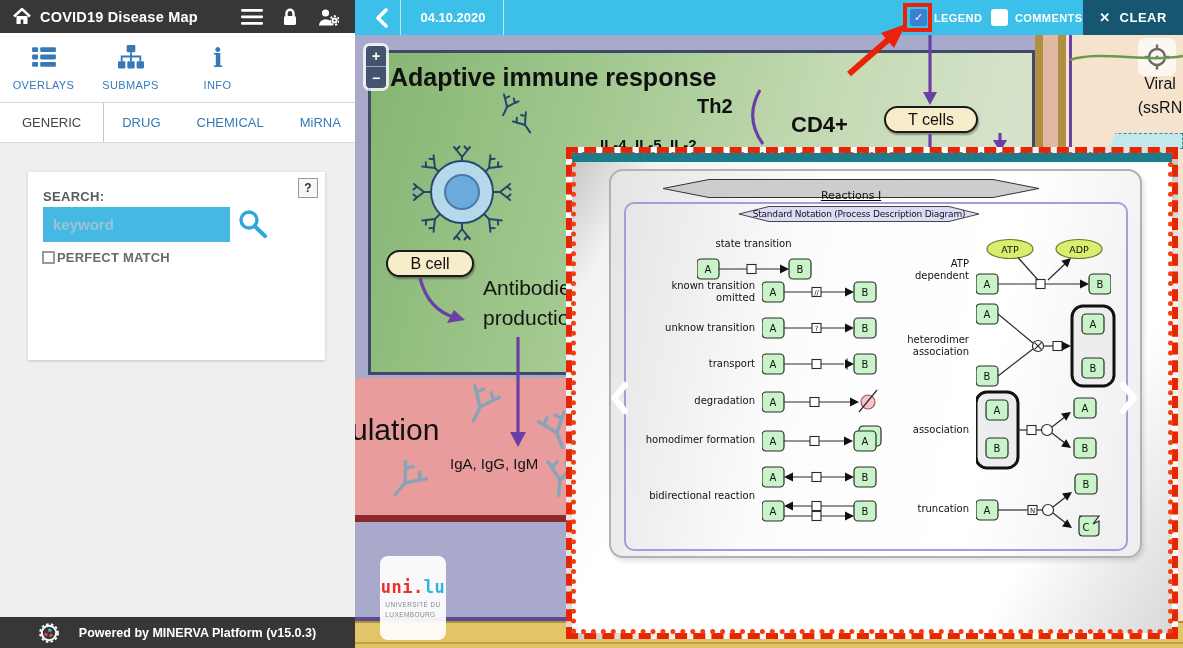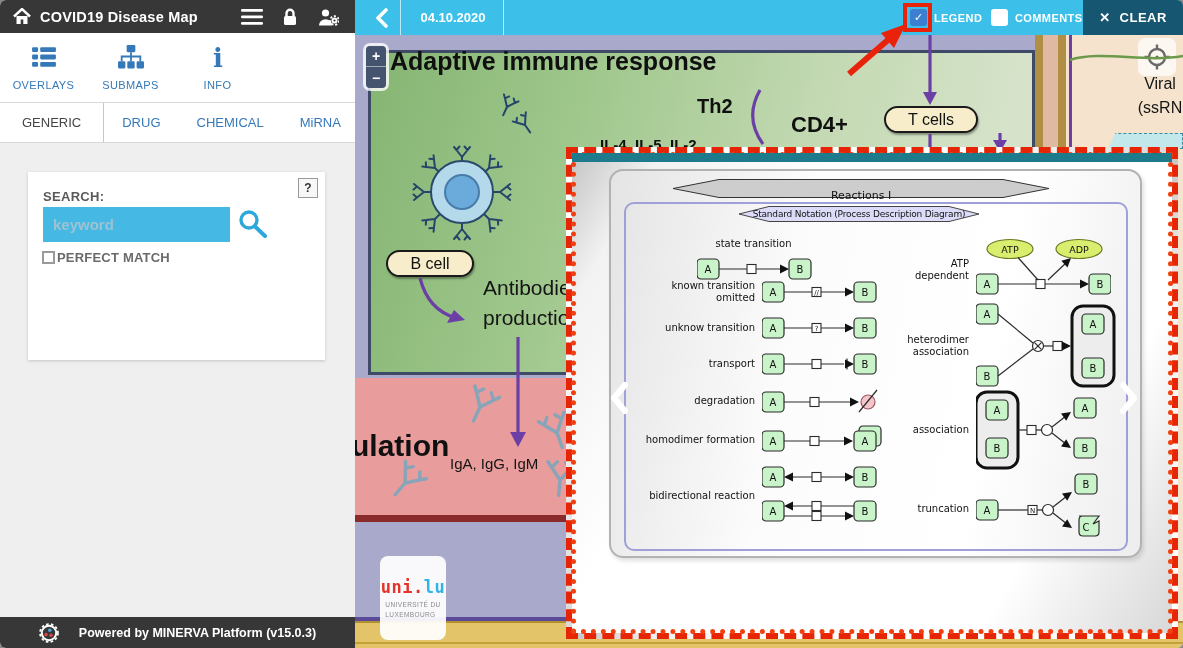--- a/index.html
+++ b/index.html
@@ -1,17 +1,17 @@
 <!DOCTYPE html>
 <html><head>
 <meta charset="utf-8">
 <style>
   html,body{margin:0;padding:0;background:#888;}
   *{box-sizing:border-box;}
-  .app{position:relative;width:1183px;height:648px;overflow:hidden;font-family:"Liberation Sans",sans-serif;background:#a9aacb;border-radius:6px;}
+  .app{position:relative;width:1183px;height:648px;overflow:hidden;font-family:"Liberation Sans",sans-serif;background:#a9aacb;}
   .abs{position:absolute;}
 
   
   .sidebar{position:absolute;left:0;top:0;width:355px;height:648px;background:#efefef;z-index:70;display:flex;flex-direction:column;}
   .sb-header{height:33px;background:#373737;display:flex;align-items:center;padding:0 12px;gap:8px;flex:0 0 auto;}
   .sb-title{color:#fff;font-weight:bold;font-size:14.5px;letter-spacing:.2px;flex:0 0 auto;}
   .sb-hspace{flex:1;}
   .sb-hicon{display:flex;align-items:center;justify-content:center;width:30px;height:26px;cursor:pointer;}
   .nav-row{height:70px;background:#fff;display:flex;border-bottom:1px solid #d8d8d8;flex:0 0 auto;}
   .nav-item{width:87px;display:flex;flex-direction:column;align-items:center;justify-content:center;gap:5px;cursor:pointer;}
@@ -48,30 +48,30 @@
   
   .map-canvas{position:absolute;left:355px;top:35px;width:828px;height:613px;overflow:hidden;background:#a9aacb;z-index:10;}
   .green-panel{position:absolute;left:13px;top:15px;width:667px;height:325px;border:3px solid #3f4a66;background:linear-gradient(105deg,#85b573 0%,#9fc78c 30%,#c3d9b2 62%,#d6e3ca 88%);}
   .pink-panel{position:absolute;left:0px;top:343px;width:680px;height:137px;background:#e89c9c;}
   .maroon-band{position:absolute;left:0;top:480px;width:680px;height:7px;background:#8a2a2a;}
   .stripe{position:absolute;top:0;height:586px;}
   .beige-panel{position:absolute;left:711px;top:0;width:117px;height:586px;background:#f5e3cd;}
   .purple-hline{position:absolute;left:0;top:582px;width:680px;height:4px;background:#5b4a9a;}
   .gold-band{position:absolute;left:0;top:586px;width:828px;height:27px;background:#e3c469;border-top:2px solid #b09030;}
   .gold-inner{position:absolute;left:0;top:607px;width:828px;height:2px;background:#c2a138;}
-  .map-title{position:absolute;left:35px;top:12px;font-size:25px;font-weight:bold;color:#101010;}
+  .map-title{position:absolute;left:35px;top:28px;font-size:25px;font-weight:bold;color:#101010;}
   .lbl-th2{position:absolute;left:342px;top:60px;font-size:20px;font-weight:bold;color:#101010;}
   .lbl-cd4{position:absolute;left:436px;top:77px;font-size:22px;font-weight:bold;color:#101010;}
   .lbl-il{position:absolute;left:245px;top:101px;font-size:15px;font-weight:bold;color:#101010;}
   .pill{position:absolute;background:#f7edcb;border:2px solid #1a1a1a;border-radius:14px;display:flex;align-items:center;justify-content:center;font-size:16px;color:#101010;box-shadow:1px 2px 2px rgba(0,0,0,.35);}
   .pill-bcell{left:31px;top:215px;width:88px;height:27px;}
   .pill-tcells{left:529px;top:71px;width:94px;height:27px;}
   .lbl-antibodies{position:absolute;left:128px;top:238px;font-size:21px;color:#151515;line-height:30px;}
   .lbl-igs{position:absolute;left:95px;top:420px;font-size:15px;color:#151515;}
-  .lbl-ulation{position:absolute;left:-4px;top:378px;font-size:30px;font-weight:bold;color:#101010;margin-top:16px;}
+  .lbl-ulation{position:absolute;left:-4px;top:378px;font-size:30px;font-weight:normal;color:#101010;}
   .lbl-viral{position:absolute;left:775px;top:37px;width:60px;text-align:center;font-size:16px;color:#151515;line-height:24px;}
   .zoom-ctrl{position:absolute;left:8px;top:8px;width:26px;border:3px solid rgba(255,255,255,.65);border-radius:7px;background:rgba(255,255,255,.4);z-index:30;}
   .zoom-btn{width:20px;height:21px;margin:0;background:#44546e;color:#fff;font-size:14px;font-weight:bold;display:flex;align-items:center;justify-content:center;cursor:pointer;}
   .zoom-btn:first-child{border-radius:4px 4px 0 0;border-bottom:1px solid rgba(255,255,255,.5);}
   .zoom-btn:last-child{border-radius:0 0 4px 4px;}
   .crosshair{position:absolute;left:783px;top:3px;width:38px;height:38px;background:rgba(255,255,255,.72);border-radius:7px;display:flex;align-items:center;justify-content:center;}
   .teal-tab{position:absolute;left:753px;top:98px;width:75px;height:16px;background:#c2e8ec;border:1px dashed #3a8a9a;clip-path:polygon(10% 0,100% 0,100% 100%,0 100%);}
   .unilu-card{position:absolute;left:25px;top:521px;width:66px;height:84px;background:rgba(255,255,255,.93);border-radius:8px;display:flex;flex-direction:column;align-items:center;justify-content:center;gap:3px;z-index:20;}
   .unilu-brand{font-size:17px;font-weight:bold;letter-spacing:.5px;font-family:"DejaVu Sans Mono",monospace;}
   .unilu-brand .red{color:#e63329;}
@@ -79,21 +79,21 @@
   .unilu-cap{font-size:6.5px;color:#8a8a8a;letter-spacing:.4px;line-height:1.5;text-align:left;}
 
   
   .legend{position:absolute;left:566px;top:147px;width:612px;height:492px;z-index:50;background:linear-gradient(120deg,#c4c4c4 0%,#f2f2f2 10%,#ffffff 30%,#ffffff 78%,#d8d8d8 100%);border:6px dashed #e62507;outline:5px dotted #f04010;outline-offset:-10px;}
   .legend-teal{position:absolute;left:0;top:0;width:100%;height:9px;background:#1d7b8c;}
   .lg-outer{position:absolute;left:37px;top:16px;width:533px;height:389px;border:2px solid #b2b2b2;border-radius:14px;background:linear-gradient(100deg,#e4e4e4 0%,#fcfcfc 35%,#ffffff 70%,#ededed 100%);box-shadow:2px 3px 4px rgba(0,0,0,.12);}
   .lg-inner{position:absolute;left:52px;top:49px;width:504px;height:349px;border:2px solid #a0a0d8;border-radius:10px;}
   .lg-hex{position:absolute;display:flex;align-items:center;justify-content:center;}
   .lg-hex svg{position:absolute;left:0;top:0;}
   .lg-hex .hx-label{position:relative;z-index:2;font-family:"DejaVu Sans",sans-serif;color:#111;}
-  .hex-title{left:101px;top:26px;width:376px;height:32px;}
+  .hex-title{left:91px;top:26px;width:376px;height:32px;text-decoration:underline;}
   .hex-title .hx-label{font-size:11px;}
   .hex-sub{left:167px;top:53px;width:240px;height:16px;}
   .hex-sub .hx-label{font-size:9px;letter-spacing:-.2px;}
   .lg-col{position:absolute;display:flex;flex-direction:column;}
   .lg-col-left{left:60px;top:85px;width:250px;}
   .lg-col-right{left:330px;top:85px;width:226px;}
   .lg-row{display:flex;align-items:center;}
   .lg-label{flex:1;text-align:right;font-size:10px;font-family:"DejaVu Sans",sans-serif;color:#111;padding-right:7px;line-height:1.25;}
   .lg-dia{flex:0 0 auto;display:flex;flex-direction:column;justify-content:center;}
   .lg-chevron{position:absolute;top:228px;width:22px;height:34px;cursor:pointer;z-index:5;}

